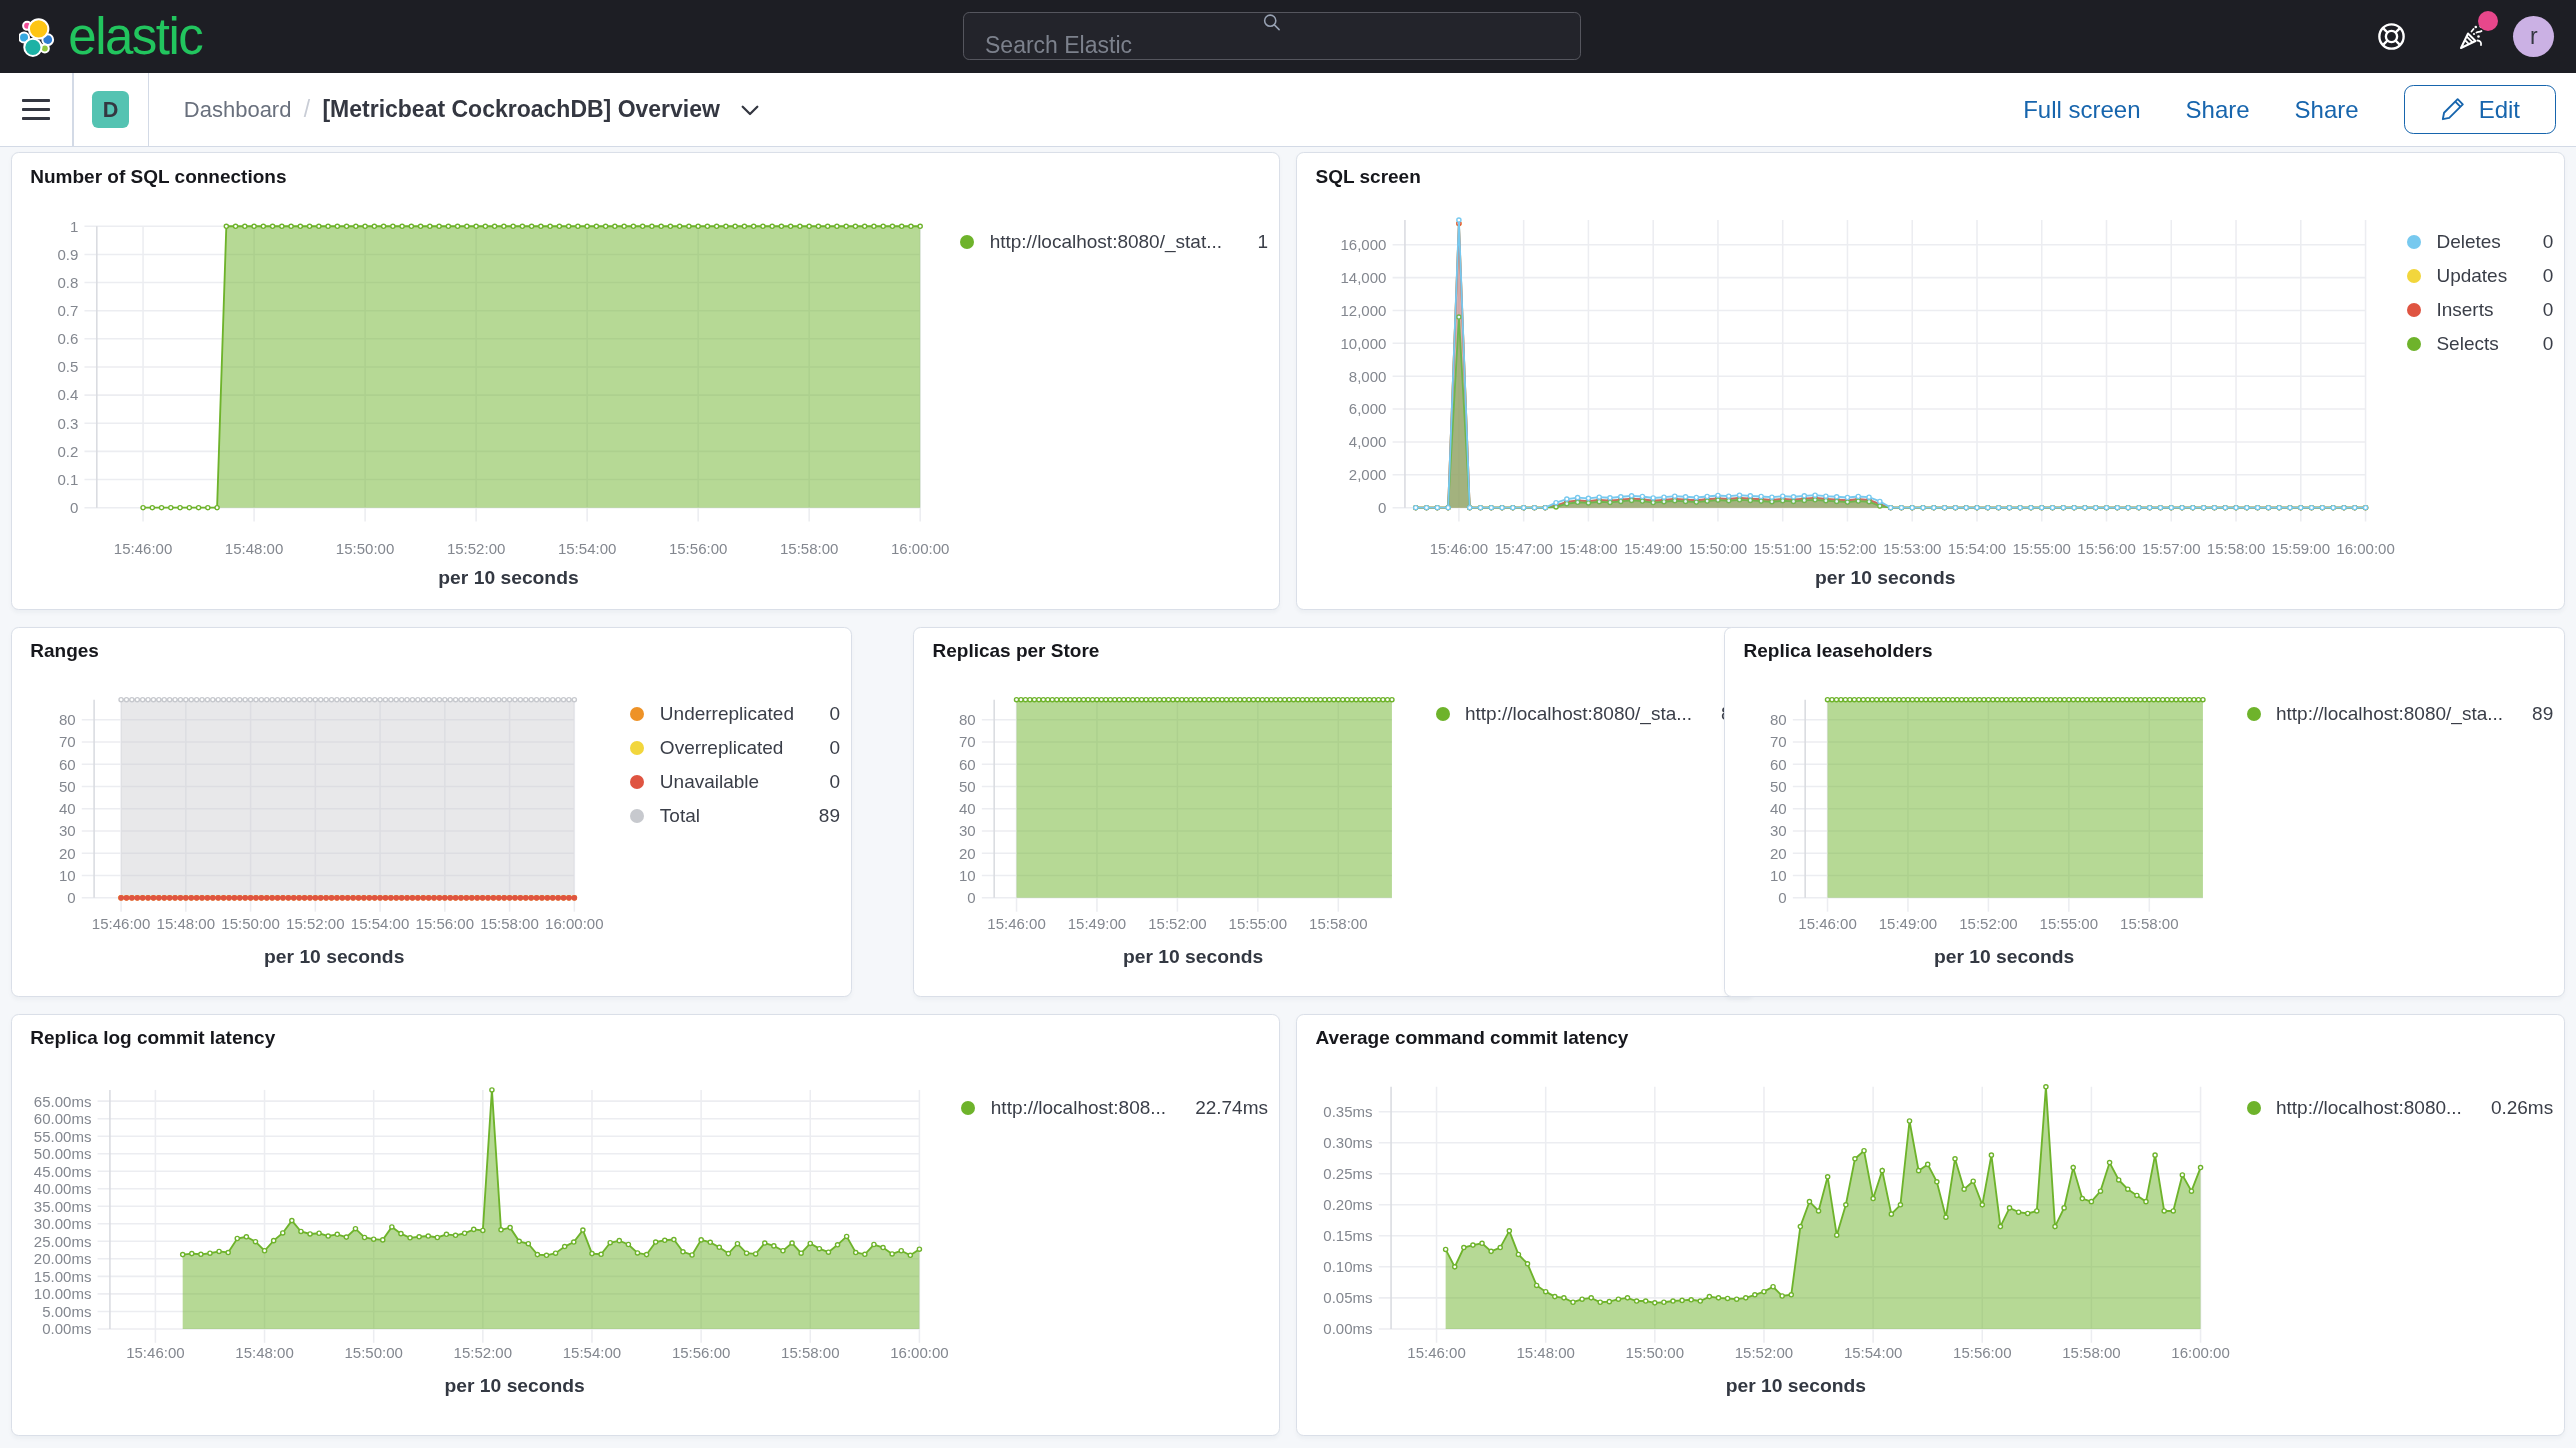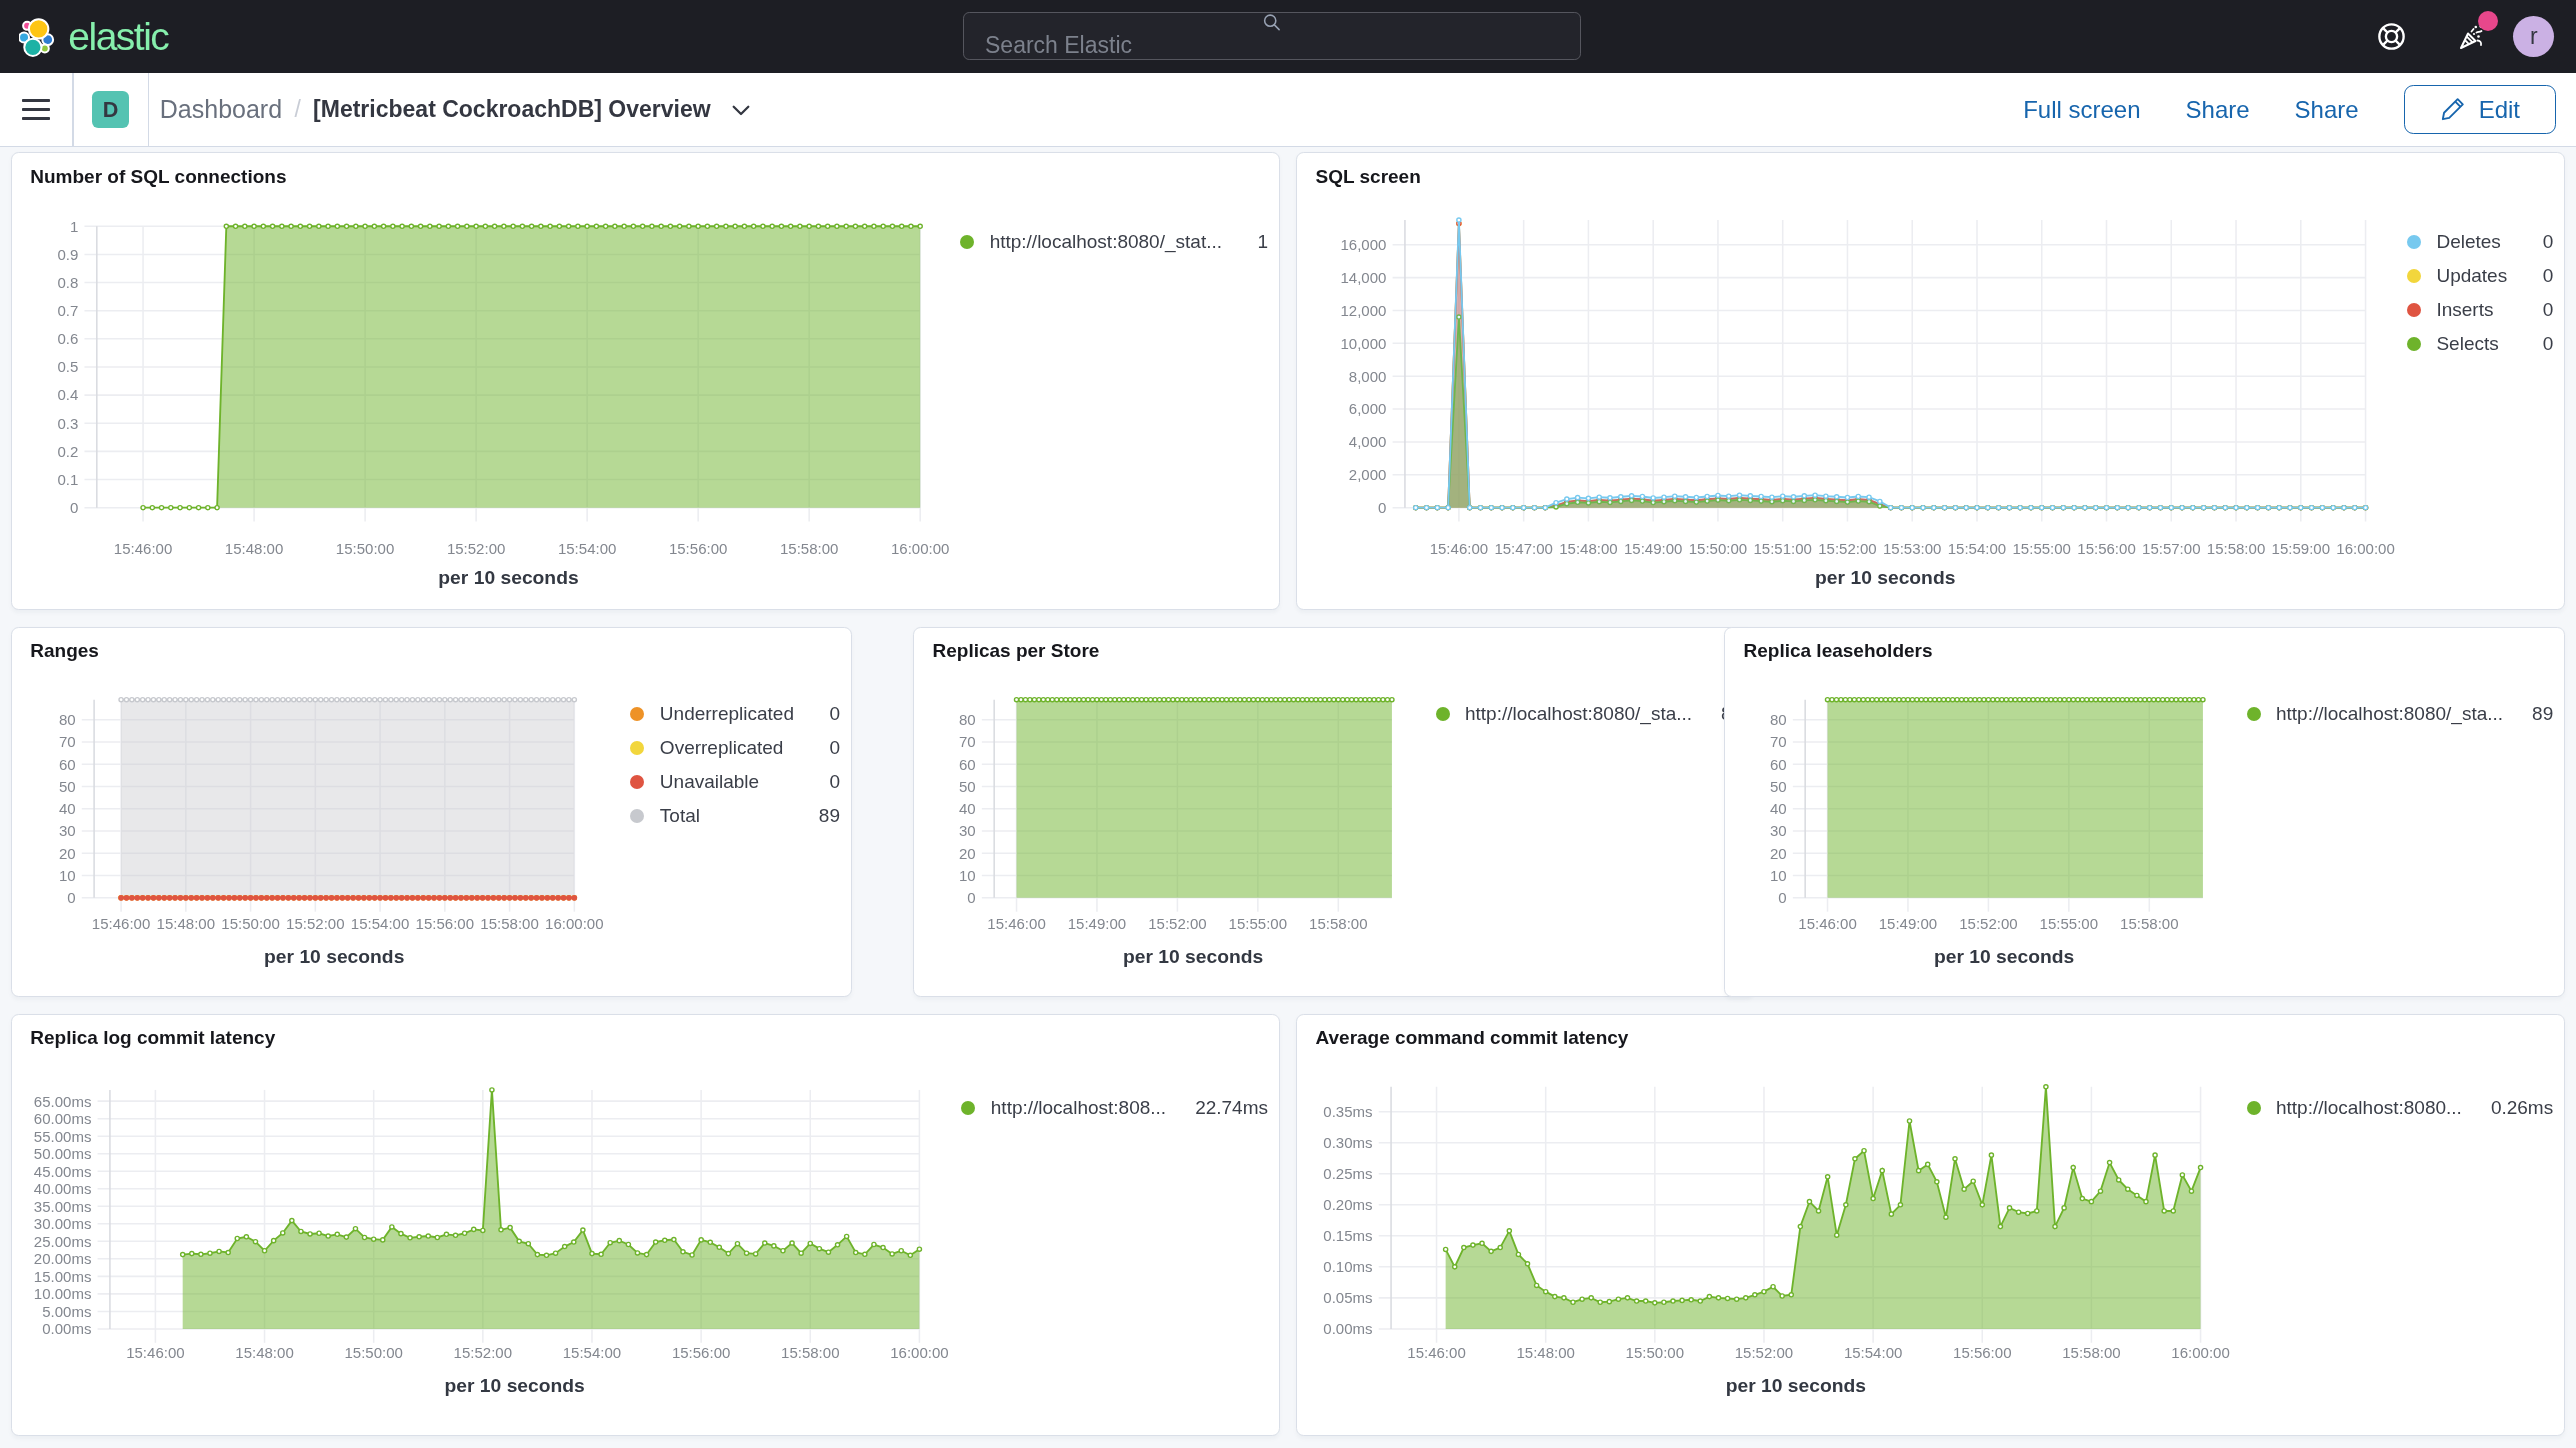--- a/index.html
+++ b/index.html
@@ -4,21 +4,21 @@
 <title>[Metricbeat CockroachDB] Overview - Elastic</title>
 <style>
 * { margin:0; padding:0; box-sizing:border-box; }
 html,body { width:2576px; height:1448px; overflow:hidden; }
 body { font-family:"Liberation Sans", sans-serif; background:#F5F7FA; color:#343741; }
 
 
 .topbar { position:fixed; left:0; top:0; width:2576px; height:73px; background:#1D1E24;
   display:flex; align-items:center; z-index:10; }
 .logo { display:flex; align-items:center; gap:12.3px; padding-left:19px; }
-.logo-word { color:#86efac; font-size:39px; font-weight:400; letter-spacing:-1.5px; }
+.logo-word { color:#22c55e; font-size:51px; font-weight:400; letter-spacing:-1.5px; }
 .searchbox { position:absolute; left:963px; top:11.6px; width:618px; height:48px;
   background:#23242B; border:1.5px solid #55565E; border-radius:6.2px;
   display:flex; align-items:center; padding:0 14px;flex-direction:column; }
 .searchbox input { background:transparent; border:none; outline:none; color:#D4DAE5;
   font-size:23px; font-family:inherit; width:100%; margin-left:14px; }
 .searchbox input::placeholder { color:#7C818C; }
 .top-icons { position:absolute; right:0px; top:0; height:73px; display:flex; align-items:center; padding-right:21.6px;}
 .icon-btn { position:relative; margin-right:23px; background:none; border:none; cursor:pointer; width:37px; height:37px;
   display:flex; align-items:center; justify-content:center; }
 .notif-dot { position:absolute; right:-7.7px; top:-7px; width:20px; height:20px; border-radius:50%; }
@@ -29,21 +29,21 @@
 .navrow { position:fixed; left:0; top:73px; width:2576px; height:74px; background:#fff;
   border-bottom:1.5px solid #D3DAE6; display:flex; align-items:center; z-index:9; }
 .hamburger { width:72px; height:74px; background:none; border:none; cursor:pointer;
   display:flex; flex-direction:column; align-items:center; justify-content:center; gap:5.4px; }
 .hamburger span { display:block; width:28px; height:3.5px; background:#343741; border-radius:0.8px; }
 .nav-divider { width:1.5px; height:74px; background:#D3DAE6; }
 .d-badge { width:37px; height:37px; border-radius:6.2px; margin:0 18.5px;
   display:flex; align-items:center; justify-content:center;
   color:#343741; font-size:21.6px; font-weight:700; cursor:pointer; border:none; }
 .breadcrumbs { display:flex; align-items:center; margin-left:10.8px; gap:12.3px; }
-.crumb-section { color:#69707D; font-size:25px; cursor:pointer; text-decoration:none; }
+.crumb-section { color:#69707D; font-size:22px; cursor:pointer; text-decoration:none;margin-left:24px; }
 .crumb-sep { color:#C9CDD6; font-size:23px; }
 .crumb-title { color:#343741; font-size:23px; font-weight:700; }
 .title-chevron { margin-left:4.6px; cursor:pointer; background:none; border:none; display:flex; align-items:center; }
 .nav-actions { margin-left:auto; display:flex; align-items:center; gap:45px; padding-right:20px; }
 .nav-link { font-size:24px; border:none; background:none; cursor:pointer; font-family:inherit; }
 .edit-btn { display:flex; align-items:center; gap:14px; border-radius:9.3px;
   padding:0 35px; height:49px; background:#fff; cursor:pointer; font-family:inherit; font-size:24px; }
 
 
 .content { position:absolute; left:0; top:147px; width:2576px; height:1301px; }

